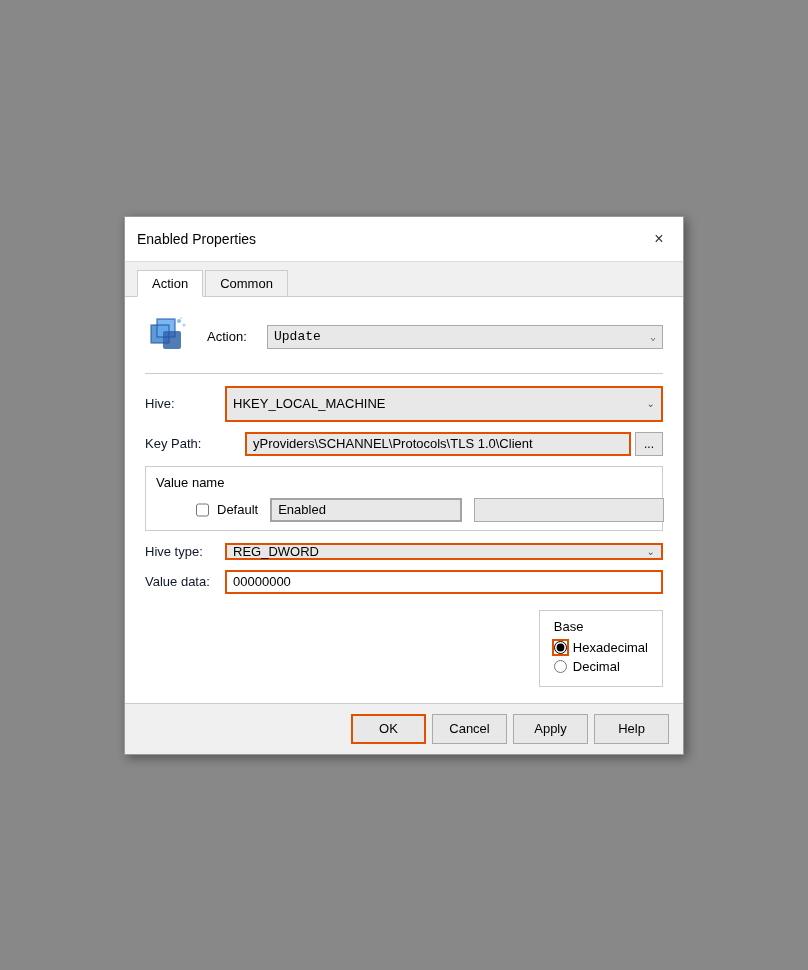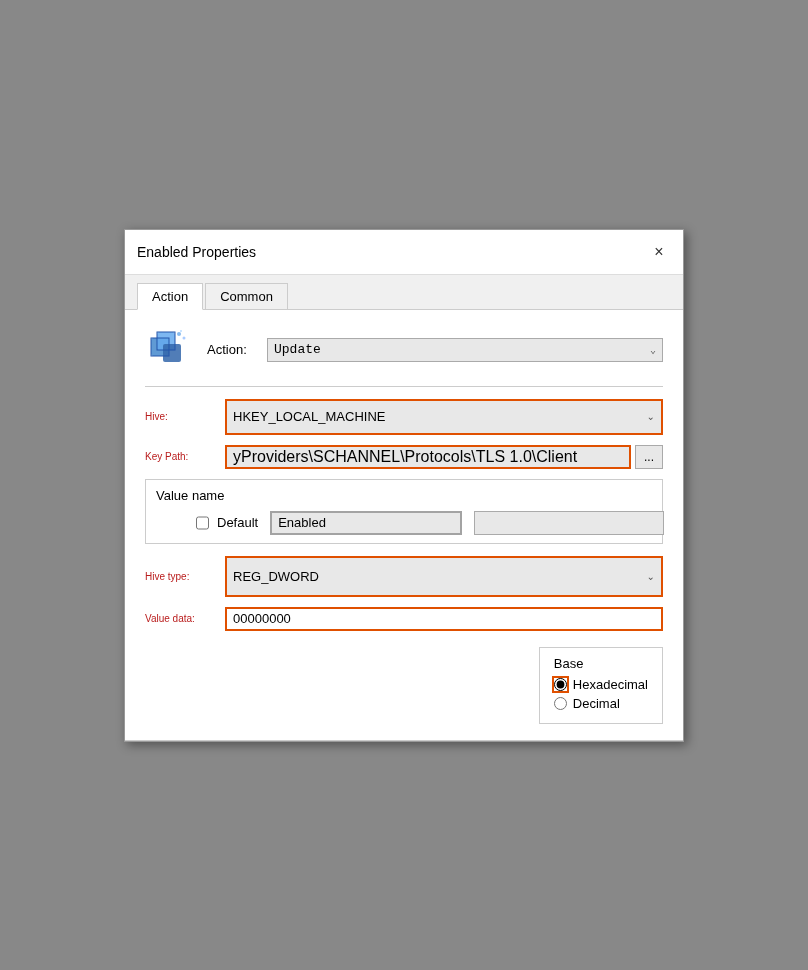--- a/index.html
+++ b/index.html
@@ -120,35 +120,36 @@
       border-top: 1px solid #ccc;
       margin: 12px 0;
     }
     .form-row {
       display: flex;
       align-items: center;
       margin-bottom: 10px;
     }
     .form-label {
       min-width: 80px;
-      font-size: 10px;
-      color: #b91c1c;
+      font-size: 13px;
+      color: #0f172a;
     }
     .input-with-browse {
       display: flex;
       flex: 1;
       gap: 4px;
     }
     .text-input {
       flex: 1;
       height: 24px;
       border: 1px solid #aaa;
       background: #e8e8e8;
       padding: 2px 6px;
-      font-size: 16px;
+      font-size: 13px;
+      margin-left: 20px;
     }
     .text-input.highlighted {
       border: 2px solid #e05000;
     }
     .browse-btn {
       width: 28px;
       height: 24px;
       border: 1px solid #aaa;
       background: #e8e8e8;
       cursor: pointer;
@@ -188,21 +189,21 @@
     .value-name-full {
       flex: 1;
       height: 24px;
       border: 1px solid #aaa;
       background: #e8e8e8;
       padding: 2px 6px;
       font-size: 13px;
     }
     .select-box-full {
       flex: 1;
-      height: 41px;
+      height: 17px;
       background: #e8e8e8;
       border: 1px solid #aaa;
       padding: 2px 6px;
       display: flex;
       align-items: center;
       justify-content: space-between;
       cursor: pointer;
     }
     .select-box-highlighted {
       border: 2px solid #e05000;
@@ -375,13 +376,19 @@
         </div>
         <div class="radio-row">
           <input type="radio" name="base" style="">
           <span>Decimal</span>
         </div>
       </div>
     </div>
 
   </div>
 
+  <div class="footer">
+    <button class="footer-btn ok-btn">OK</button>
+    <button class="footer-btn">Cancel</button>
+    <button class="footer-btn">Apply</button>
+    <button class="footer-btn">Help</button>
+  </div>
 </div>
 
 </body></html>

